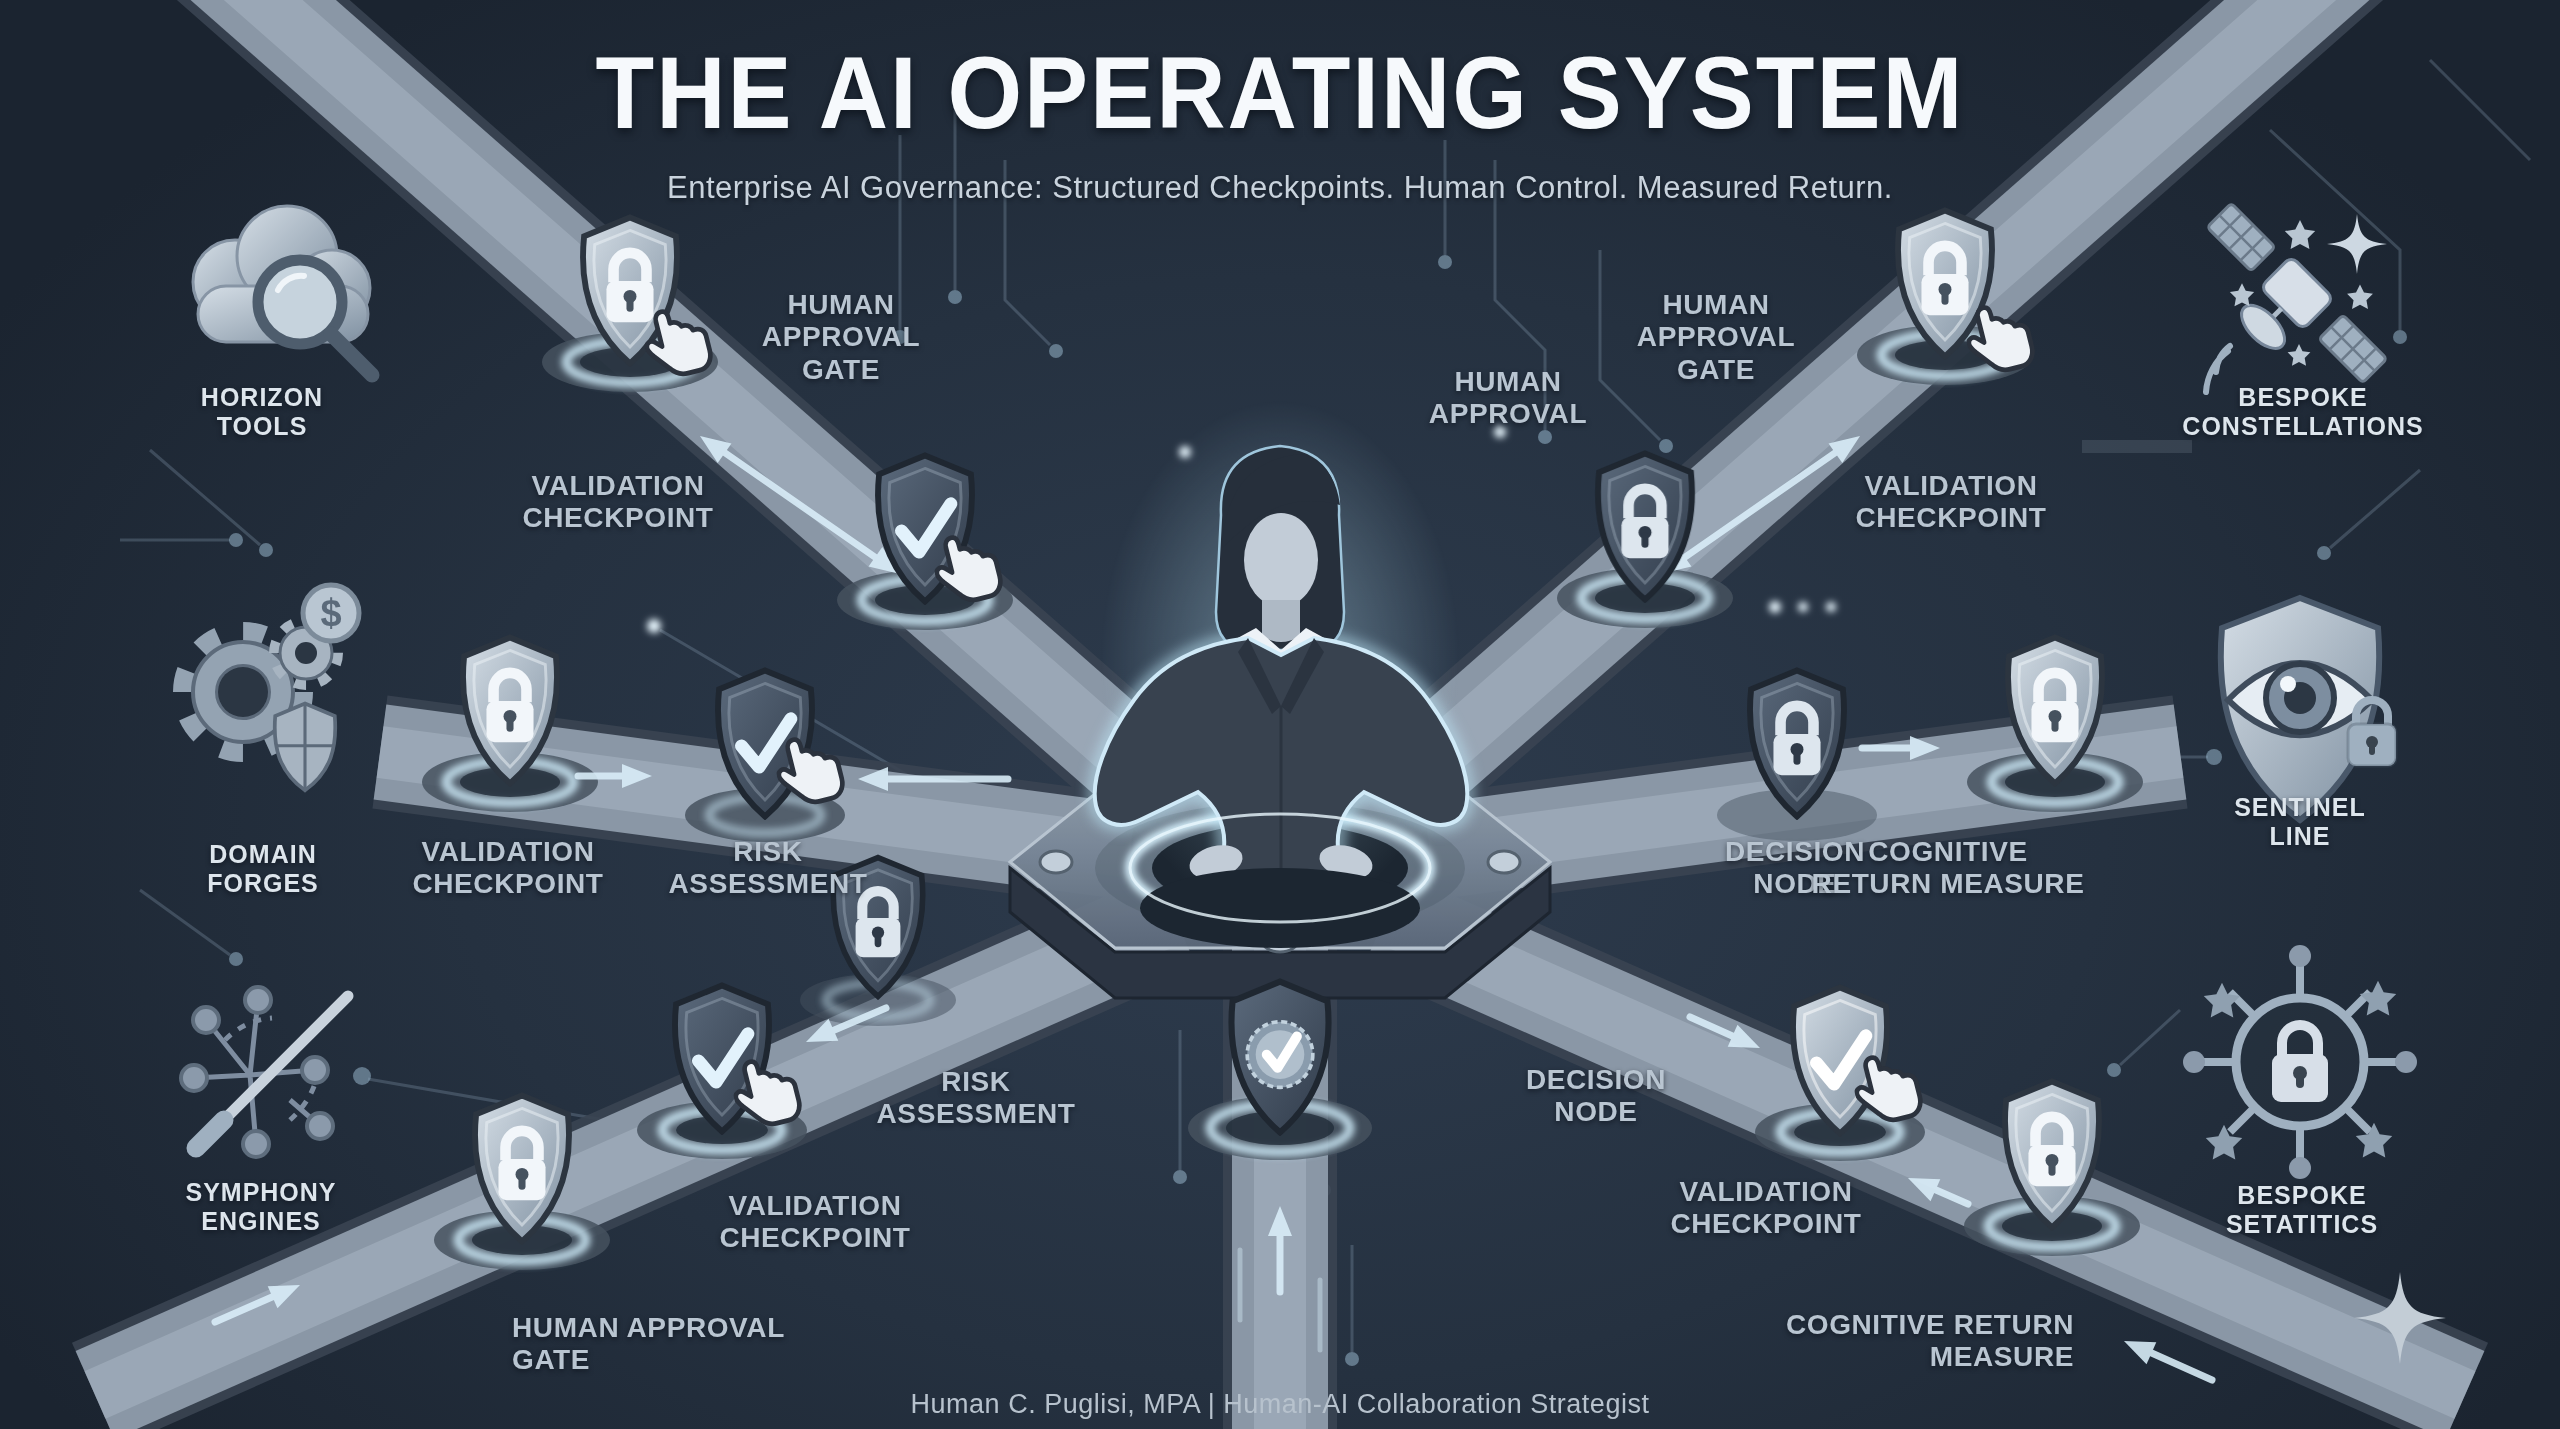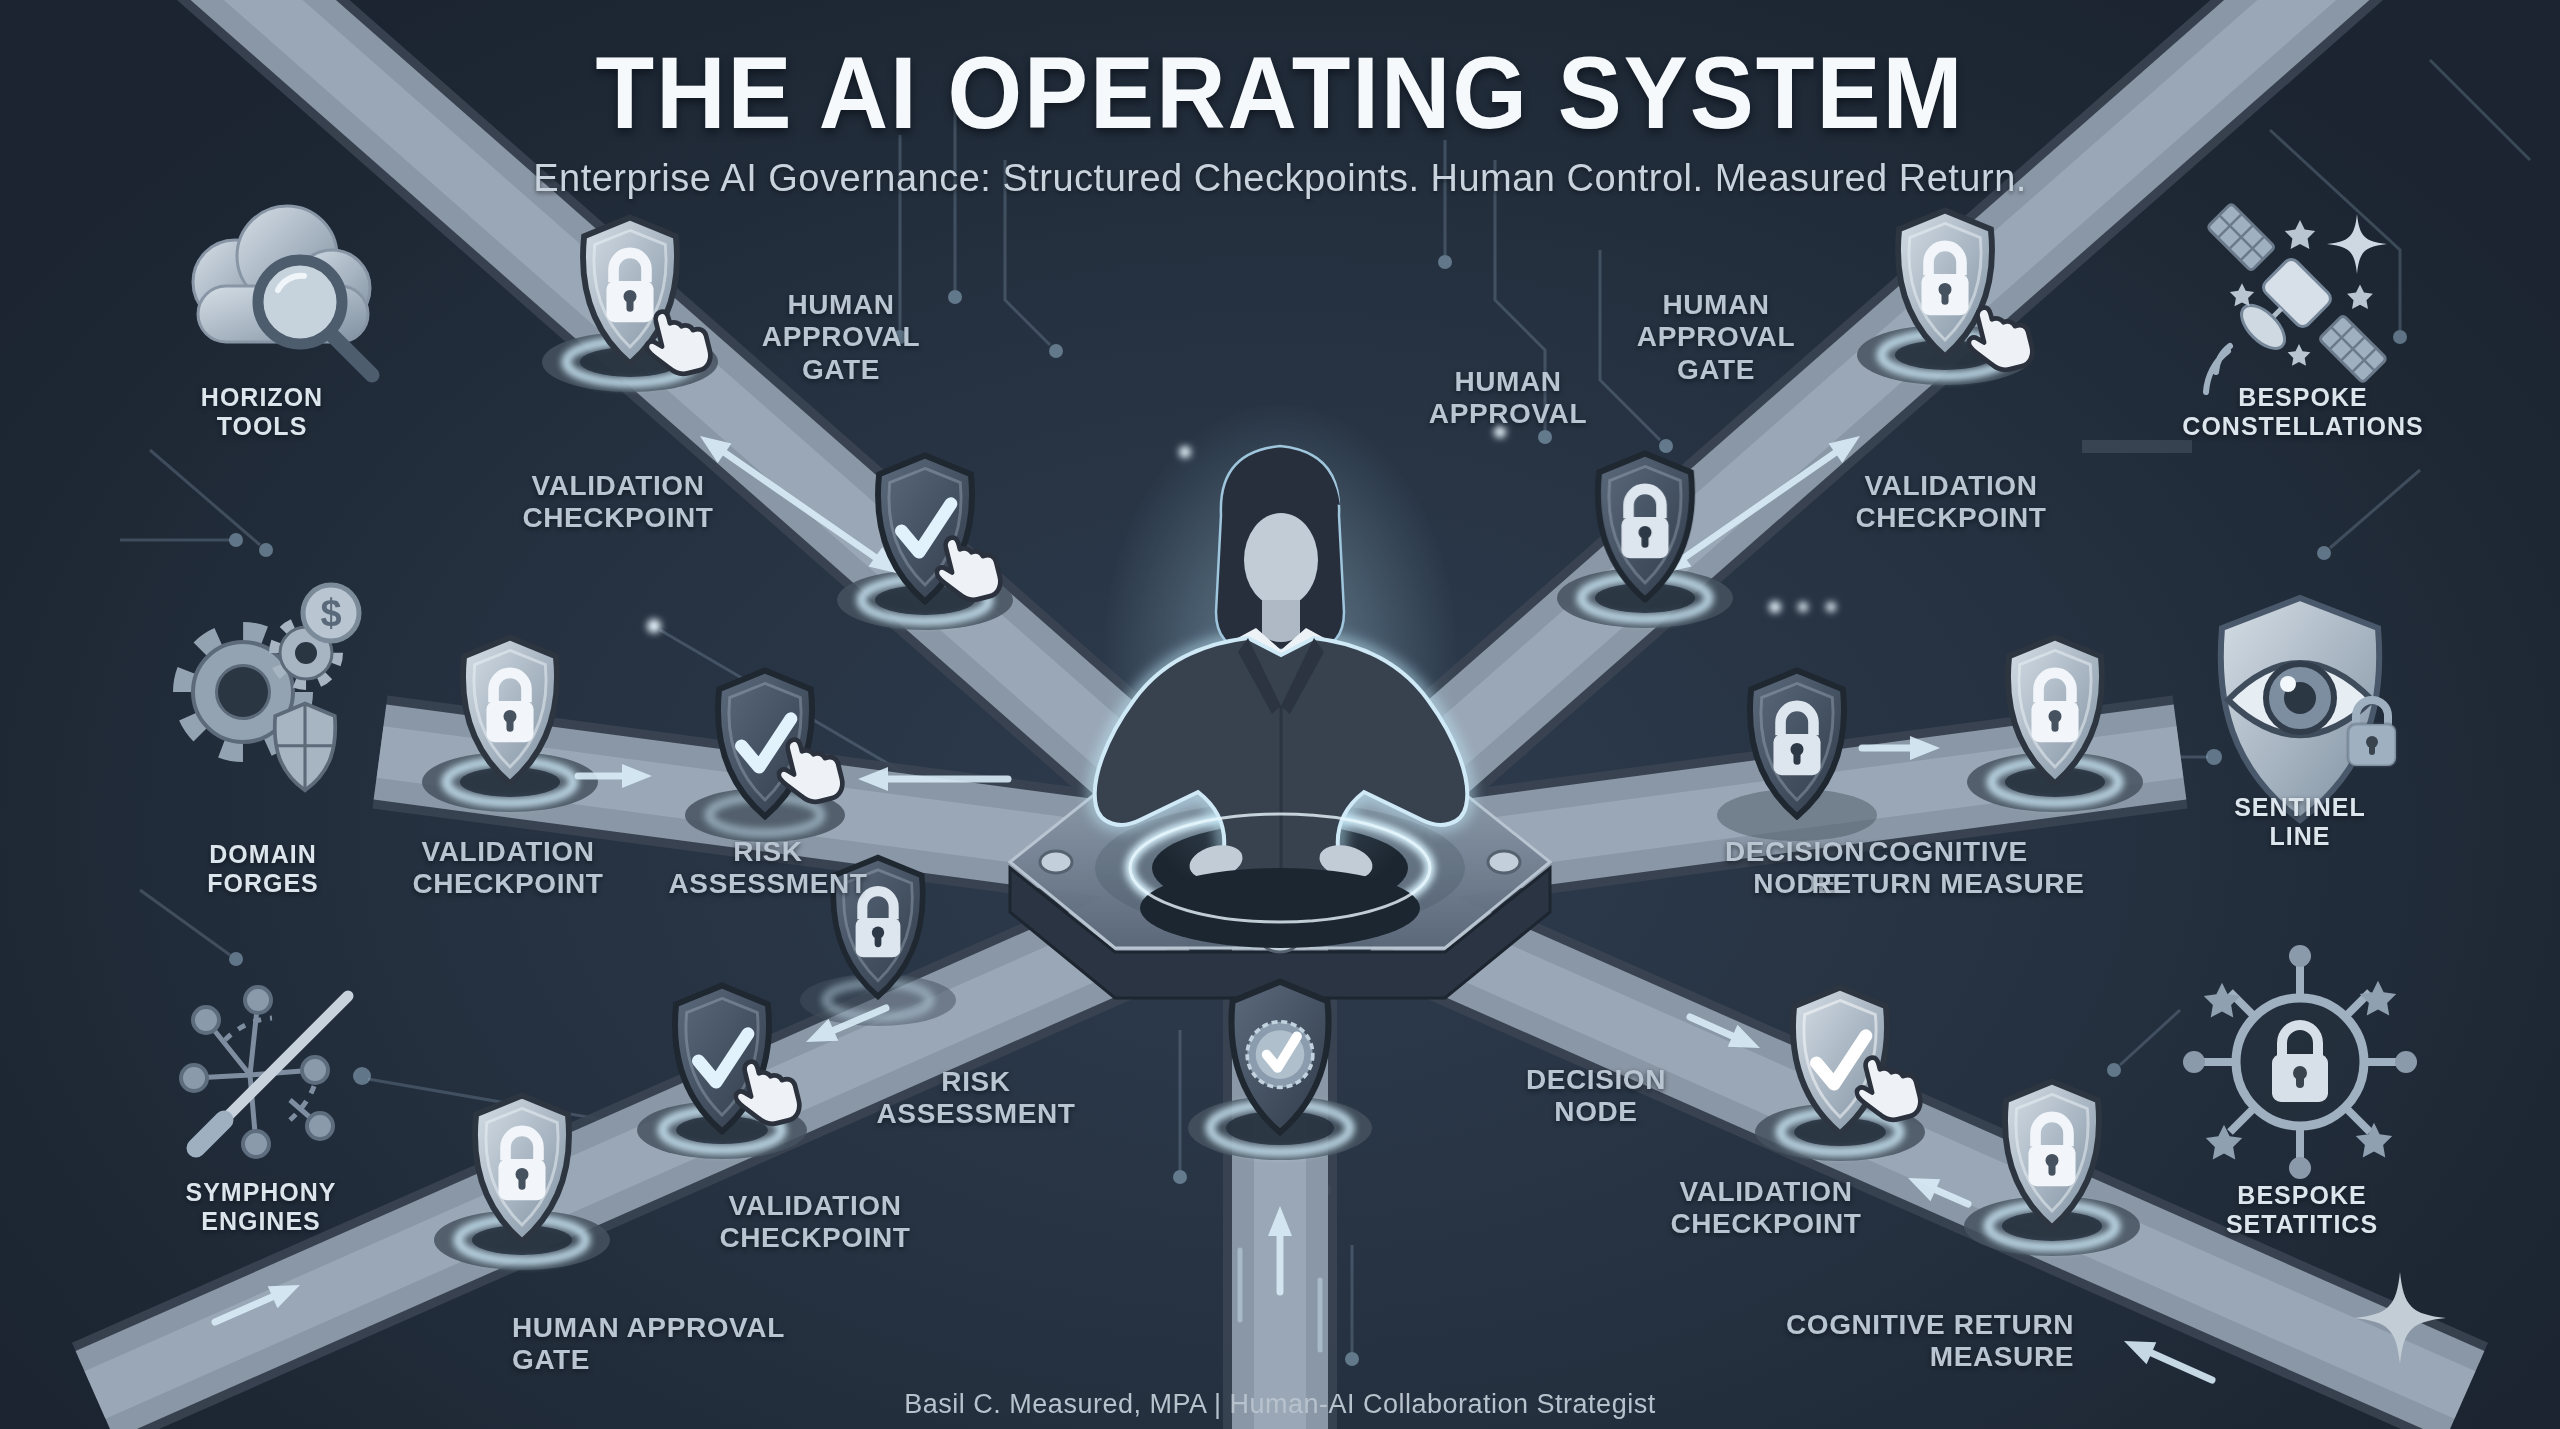--- a/index.html
+++ b/index.html
@@ -15,22 +15,22 @@
     letter-spacing:.6px;white-space:pre-line;text-transform:uppercase;
     text-shadow:0 2px 5px rgba(8,14,22,.6);
   }
   .corner-lbl{font-size:25px;color:#dde5ec;letter-spacing:1px;}
   .title{
     position:absolute;left:1280px;top:93px;transform:translate(-50%,-50%) scaleY(1.06);
     font-size:96px;font-weight:800;letter-spacing:2px;color:#f6f9fc;white-space:nowrap;
     text-shadow:0 4px 8px rgba(5,10,16,.6);
   }
   .subtitle{
-    position:absolute;left:1280px;top:178px;transform:translate(-50%,-50%);
-    font-size:38px;font-weight:500;color:#c9d3dd;white-space:nowrap;letter-spacing:.5px;
+    position:absolute;left:1280px;top:188px;transform:translate(-50%,-50%);
+    font-size:31px;font-weight:500;color:#c9d3dd;white-space:nowrap;letter-spacing:.5px;
     text-shadow:0 2px 4px rgba(5,10,16,.5);
   }
   .footer{
     position:absolute;left:1280px;top:1404px;transform:translate(-50%,-50%);
     font-size:27px;font-weight:400;color:#b7c2cd;white-space:nowrap;letter-spacing:.5px;
   }
   .left-align{transform:translate(0,0);text-align:left;}
   .right-align{text-align:right;margin-top:8px;}
 </style>
 </head>
@@ -424,21 +424,21 @@
       <path d="M0,-16 L4.7,-6.5 L15.2,-4.9 L7.6,2.5 L9.4,12.9 L0,8 L-9.4,12.9 L-7.6,2.5 L-15.2,-4.9 L-4.7,-6.5 Z" transform="translate(2224,1144) scale(1.2)"></path>
       <path d="M0,-16 L4.7,-6.5 L15.2,-4.9 L7.6,2.5 L9.4,12.9 L0,8 L-9.4,12.9 L-7.6,2.5 L-15.2,-4.9 L-4.7,-6.5 Z" transform="translate(2374,1142) scale(1.2)"></path>
     </g>
   </g>
 
   <path d="M0,-1 C0.08,-0.25 0.25,-0.08 1,0 C0.25,0.08 0.08,0.25 0,1 C-0.08,0.25 -0.25,0.08 -1,0 C-0.25,-0.08 -0.08,-0.25 0,-1 Z" transform="translate(2400,1318) scale(46)" fill="#c3cdd6"></path>
 </svg>
 
 <div class="title">THE AI OPERATING SYSTEM</div>
 <div class="subtitle">Enterprise AI Governance: Structured Checkpoints. Human Control. Measured Return.</div>
-<div class="footer">Basil C. Measured, MPA | Human-AI Collaboration Strategist</div>
+<div class="footer">Human C. Puglisi, MPA | Human-AI Collaboration Strategist</div>
 
 <div class="lbl corner-lbl" style="left:262px;top:412px">HORIZON
 TOOLS</div>
 <div class="lbl corner-lbl" style="left:2303px;top:412px">BESPOKE
 CONSTELLATIONS</div>
 <div class="lbl corner-lbl" style="left:263px;top:869px">DOMAIN
 FORGES</div>
 <div class="lbl corner-lbl" style="left:261px;top:1207px">SYMPHONY
 ENGINES</div>
 <div class="lbl corner-lbl" style="left:2300px;top:822px">SENTINEL

